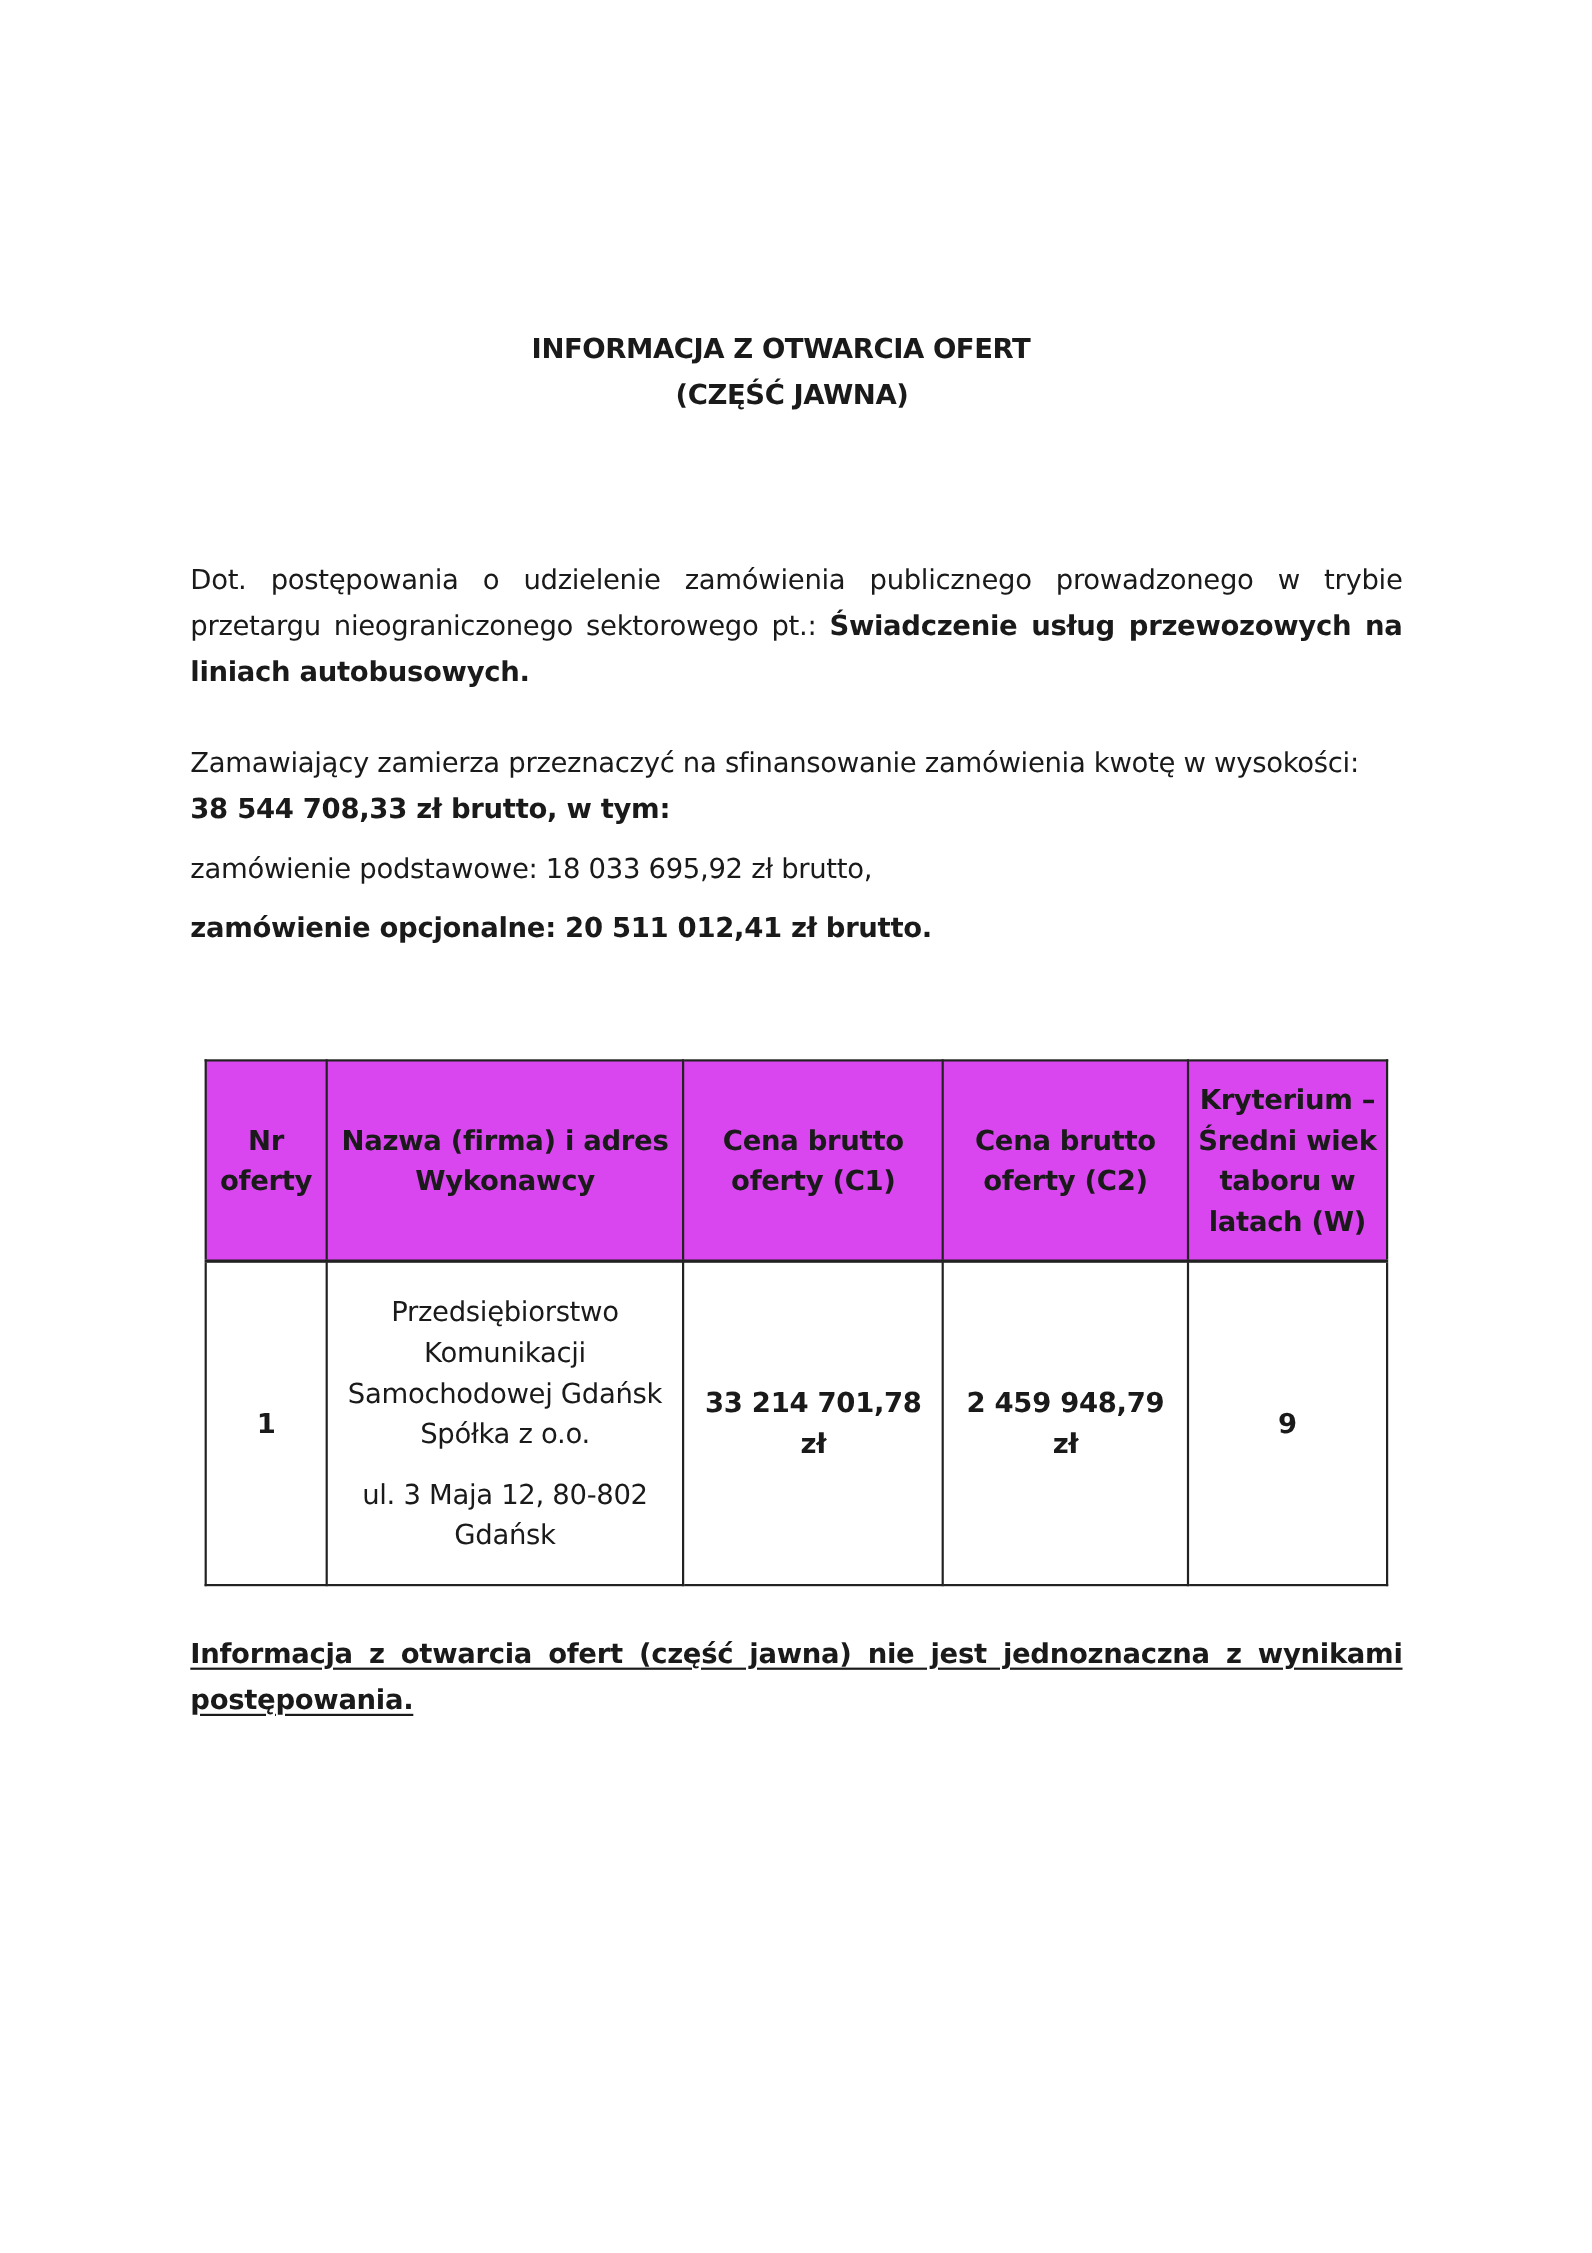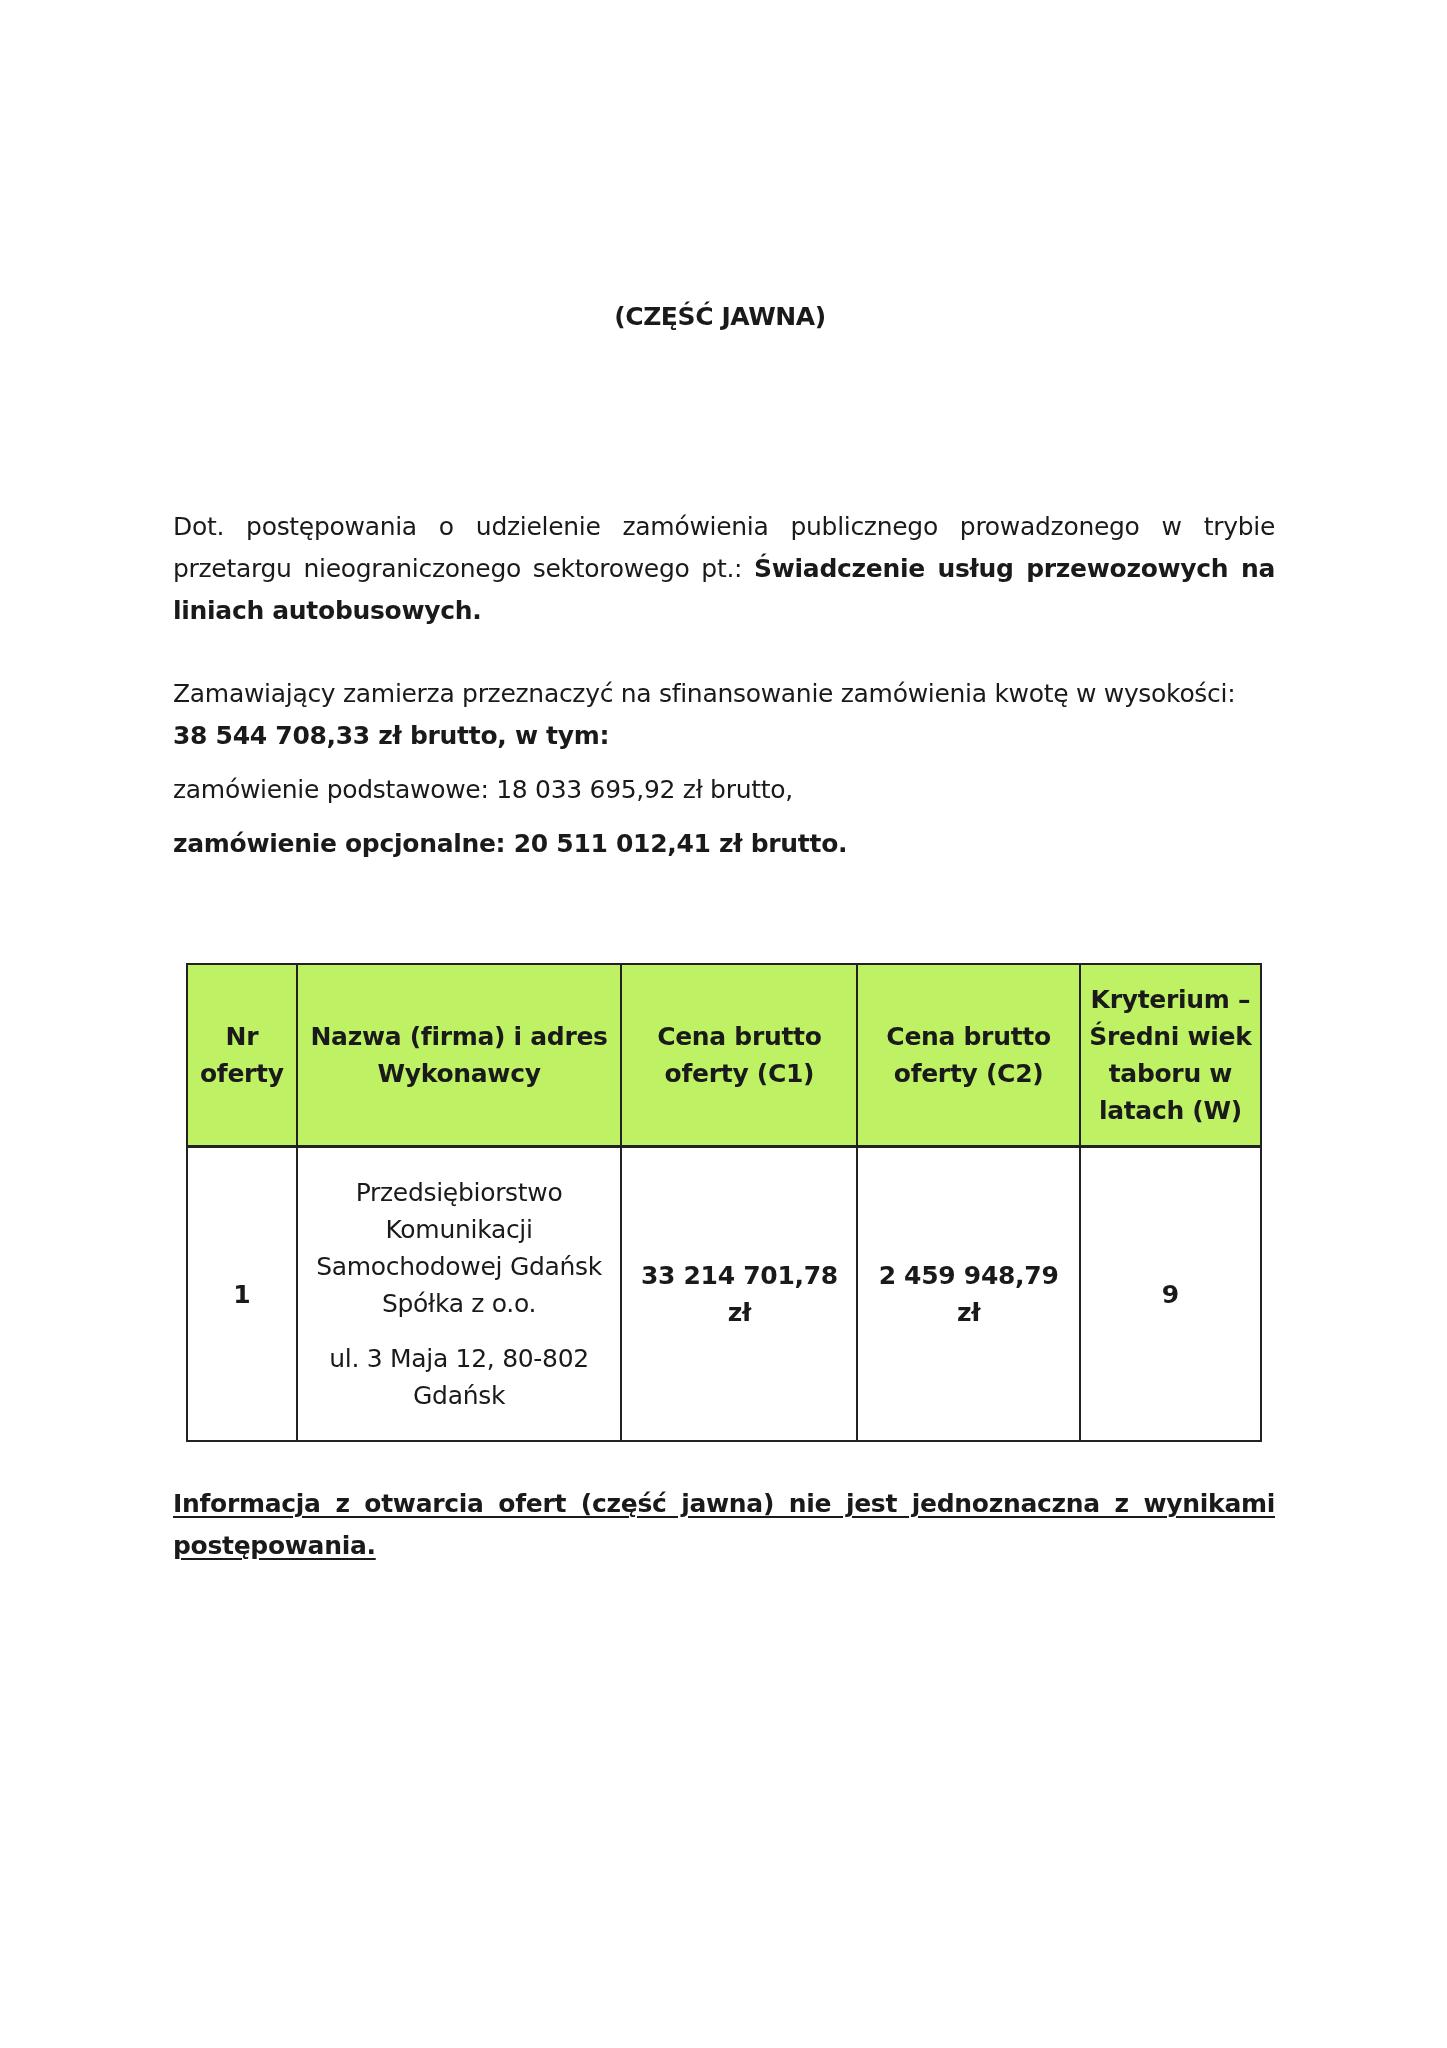--- a/index.html
+++ b/index.html
@@ -34,21 +34,21 @@
 
   table.offers {
     position: absolute; left: 186px; top: 963px;
     border-collapse: collapse; width: 1076px;
     font-size: 25px; letter-spacing: -0.3px;
   }
   table.offers th, table.offers td {
     border: 2px solid #222; text-align: center; vertical-align: middle;
     padding: 0 8px; line-height: 37px;
   }
-  table.offers th { background: #bef264; font-weight: bold; height: 180px; }
+  table.offers th { background: #d946ef; font-weight: bold; height: 180px; }
   table.offers td { height: 292px; }
   table.offers td.bold { font-weight: bold; }
   table.offers tr.head-row { border-bottom: 3px solid #222; }
   .col-nr { width: 92px; }
   .col-name { width: 310px; }
   .col-c1 { width: 222px; }
   .col-c2 { width: 208px; }
   .col-w { width: 164px; }
   .name-block { display: block; }
   .addr-block { display: block; margin-top: 18px; }
@@ -60,20 +60,21 @@
     letter-spacing: -0.3px;
   }
 </style>
 </head>
 <body>
 
 <div class="page">
 
 
   <div class="title-block">
+    <div class="t1">INFORMACJA Z OTWARCIA OFERT</div>
     <div class="t2">(CZĘŚĆ JAWNA)</div>
   </div>
 
   <div class="para p-dot"><span>Dot. postępowania o udzielenie zamówienia publicznego prowadzonego w trybie przetargu nieograniczonego sektorowego pt.: </span><b>Świadczenie usług przewozowych na liniach autobusowych.</b></div>
 
   <div class="para p-budget">
     <span class="line">Zamawiający zamierza przeznaczyć na sfinansowanie zamówienia kwotę w wysokości:</span>
     <span class="line total">38 544 708,33 zł brutto, w tym:</span>
     <span class="line basic">zamówienie podstawowe: 18 033 695,92 zł brutto,</span>
     <span class="line opt">zamówienie opcjonalne: 20 511 012,41 zł brutto.</span>

